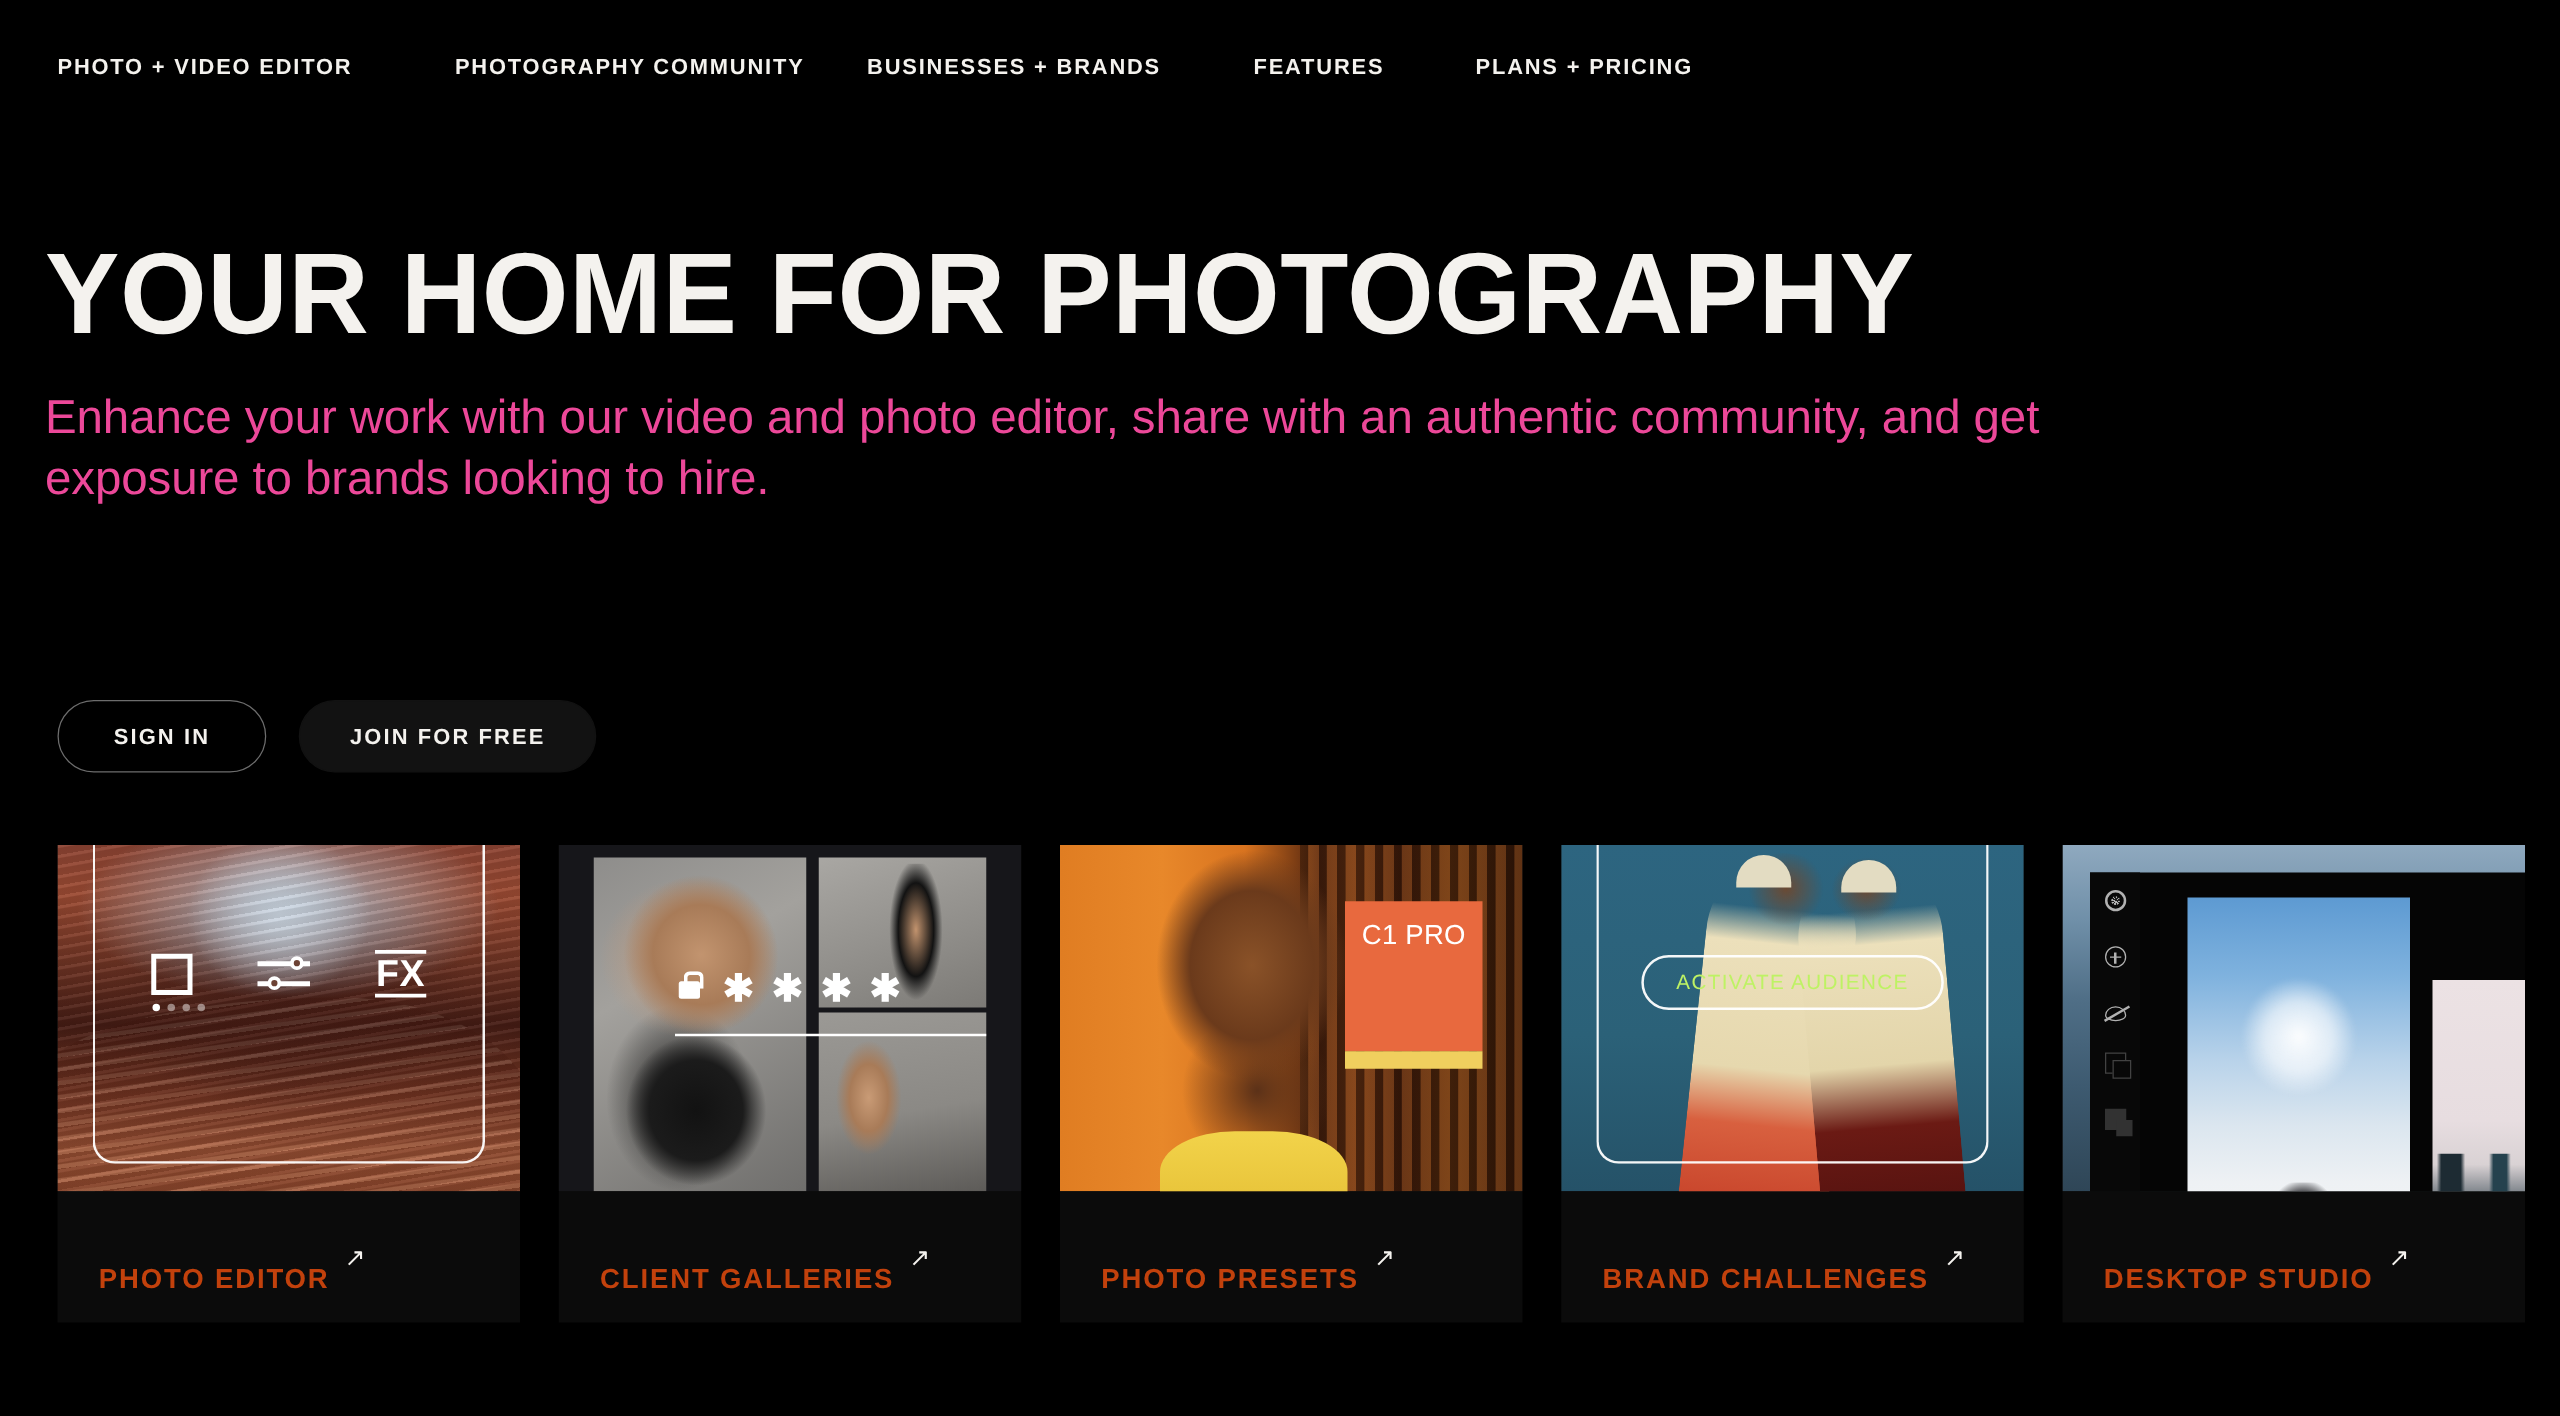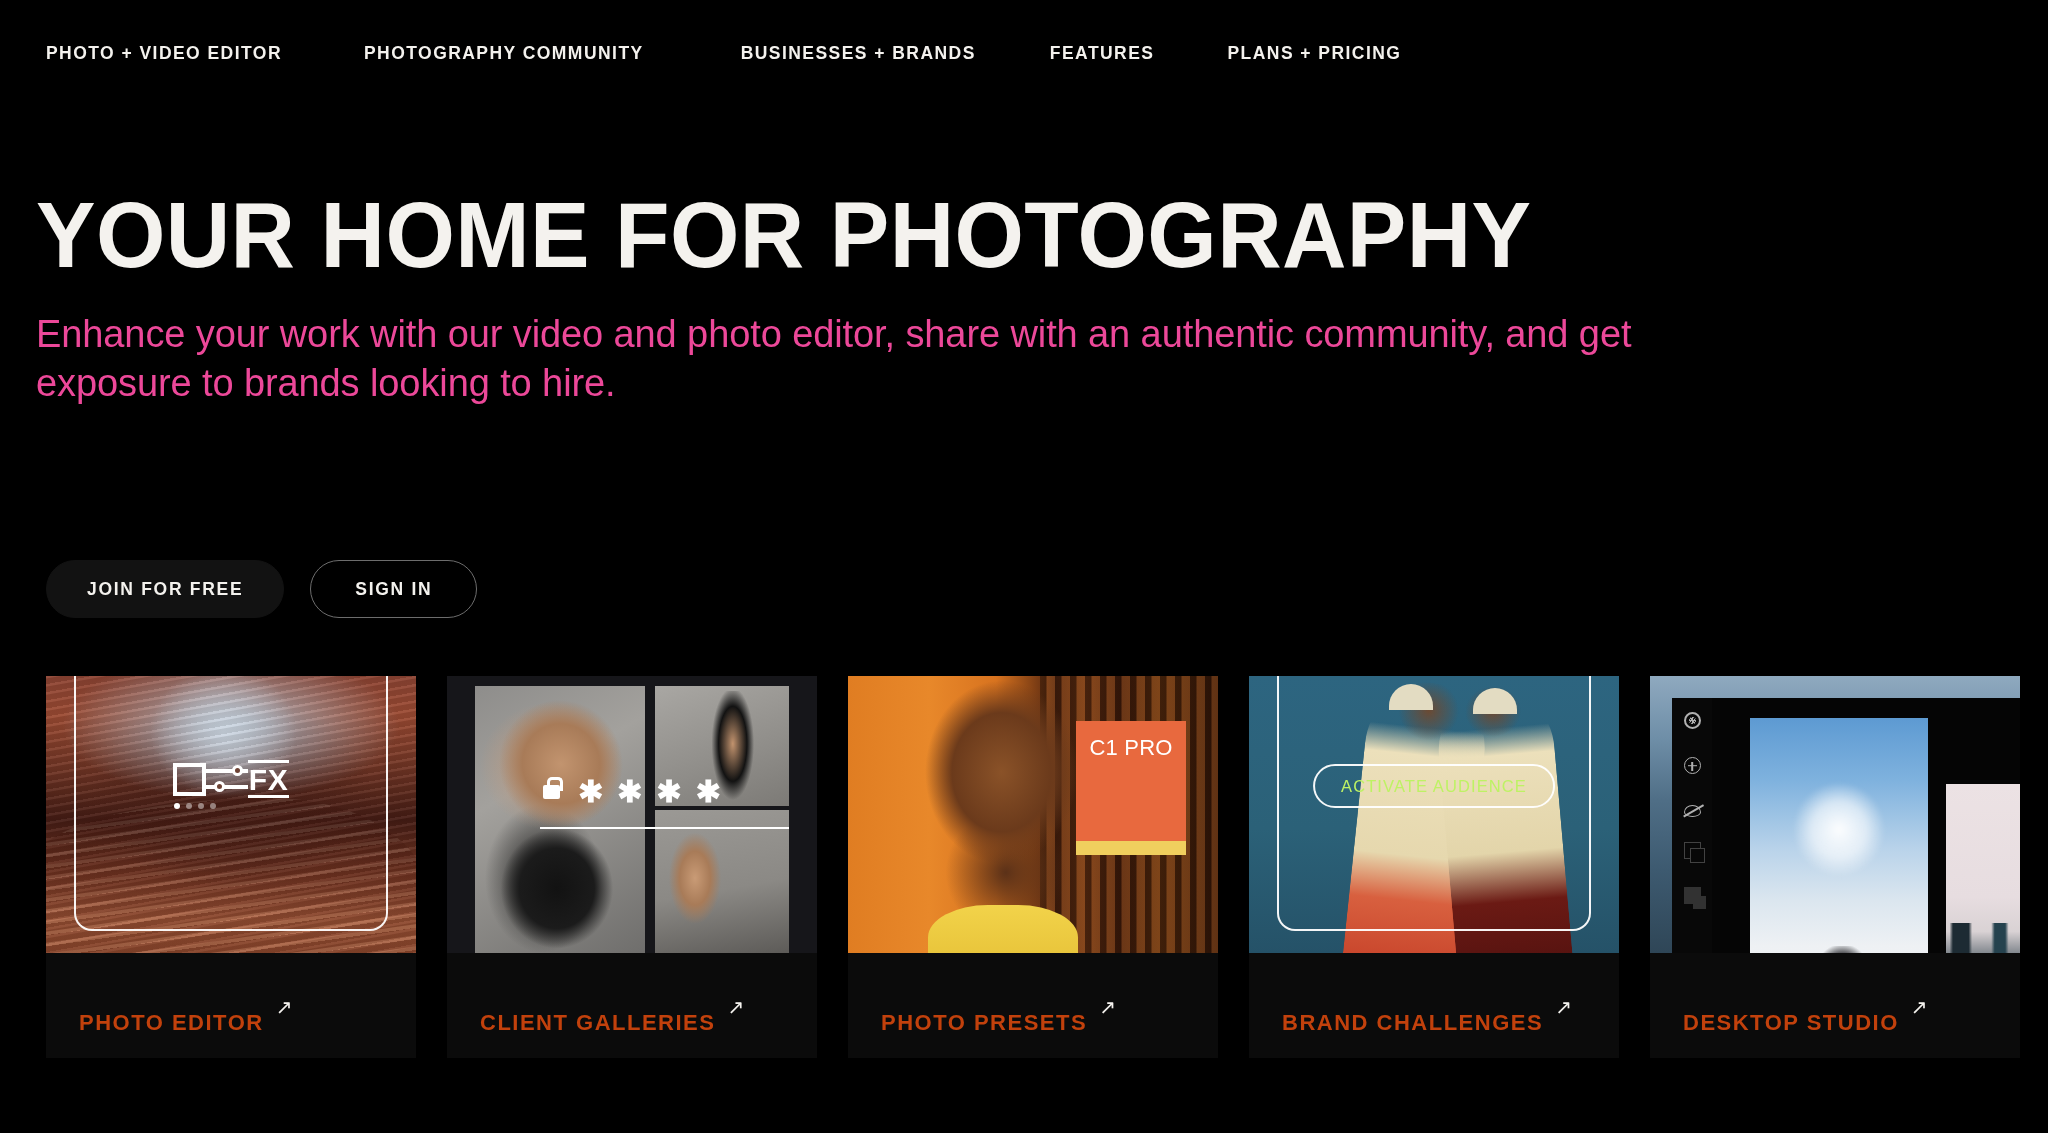--- a/index.html
+++ b/index.html
@@ -32,21 +32,21 @@
     font-weight: 700;
     letter-spacing: 1.45px;
     color: #f4f2ee;
     text-transform: uppercase;
     white-space: nowrap;
     cursor: pointer;
     line-height: 1;
     font-stretch: condensed;
   }
   .nav-gap-1 { margin-right: 82px; }
-  .nav-gap-2 { margin-right: 97px; }
+  .nav-gap-2 { margin-right: 50px; }
   .nav-gap-3 { margin-right: 74px; }
   .nav-gap-4 { margin-right: 73px; }
 
   
   .hero {
     position: absolute;
     left: 36px;
     top: 190px;
     width: 1700px;
   }
@@ -182,20 +182,21 @@
     border-radius: 0 0 18px 18px;
     z-index: 3;
   }
   .editor-icons {
     position: absolute;
     z-index: 4;
     left: 0; right: 0; top: 84px;
     display: flex;
     align-items: center;
     justify-content: center;
+    gap: 52px;
   }
   .ico-crop-wrap { position: relative; }
   .ico-crop {
     width: 33px; height: 33px;
     border: 4px solid #fff;
   }
   .ico-dots {
     position: absolute;
     left: 1px; top: 40px;
     display: flex; gap: 6px;
@@ -435,22 +436,22 @@
   <div class="nav-item nav-gap-4">FEATURES</div>
   <div class="nav-item">PLANS + PRICING</div>
 </nav>
 
 <section class="hero">
   <h1 class="hero-title">YOUR HOME FOR PHOTOGRAPHY</h1>
   <p class="hero-sub">Enhance your work with our video and photo editor, share with an authentic community, and get exposure to brands looking to hire.</p>
 </section>
 
 <div class="cta-row">
+  <div class="btn btn-ghost">SIGN IN</div>
   <div class="btn btn-primary">JOIN FOR FREE</div>
-  <div class="btn btn-ghost">SIGN IN</div>
 </div>
 
 <div class="cards">
 
   <div class="card">
     <div class="card-media">
       <div class="canyon"></div>
       <div class="frame-overlay"></div>
       <div class="editor-icons">
         <div class="ico-crop-wrap">

